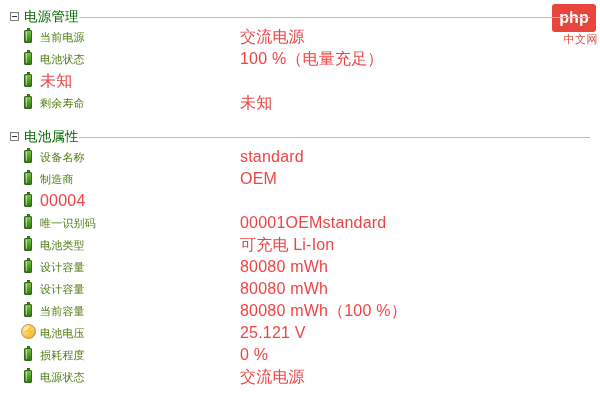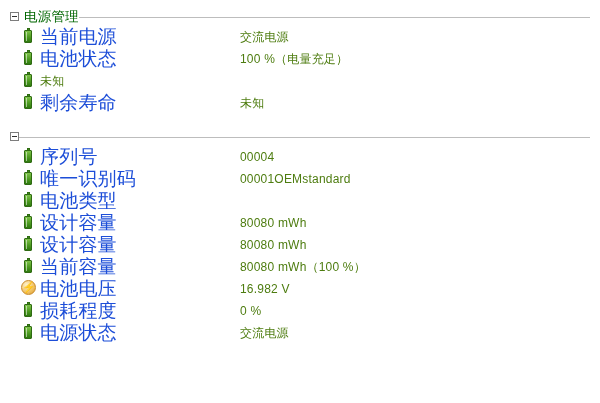--- a/index.html
+++ b/index.html
@@ -85,28 +85,28 @@
   .row-icon {
     width: 20px;
     min-width: 20px;
     height: 20px;
     position: relative;
     margin-left: 10px;
   }
   .row-label {
     width: 200px;
     min-width: 200px;
-    color: #1d4ed8;
-    font-size: 19px;
+    color: #4d7c0f;
+    font-size: 11px;
     letter-spacing: 0.2px;
     white-space: nowrap;
   }
   .row-value {
-    color: #4d7c0f;
-    font-size: 12px;
+    color: #ef4444;
+    font-size: 16px;
     letter-spacing: 0.2px;
     white-space: nowrap;
   }
 
   
   .ico-battery {
     position: absolute;
     left: 4px;
     top: 3px;
     width: 8px;
@@ -231,41 +231,56 @@
         </div>
       <div class="row-label">剩余寿命</div>
       <div class="row-value">未知</div>
     </div>
   </div>
 
   <div class="group" style="top:124px; width:580px;">
     <div class="group-header">
       <div class="group-rule"></div>
       <div class="toggle-box"></div>
-    </div>
-
-    <div class="row">
-      <div class="row-icon">
-          <span class="ico-battery"></span>
-        </div>
-      <div class="row-label">序列号</div>
+      <div class="group-title">电池属性</div>
+    </div>
+
+    <div class="row">
+      <div class="row-icon">
+          <span class="ico-battery"></span>
+        </div>
+      <div class="row-label">设备名称</div>
+      <div class="row-value">standard</div>
+    </div>
+    <div class="row">
+      <div class="row-icon">
+          <span class="ico-battery"></span>
+        </div>
+      <div class="row-label">制造商</div>
+      <div class="row-value">OEM</div>
+    </div>
+    <div class="row">
+      <div class="row-icon">
+          <span class="ico-battery"></span>
+        </div>
       <div class="row-value">00004</div>
     </div>
     <div class="row">
       <div class="row-icon">
           <span class="ico-battery"></span>
         </div>
       <div class="row-label">唯一识别码</div>
       <div class="row-value">00001OEMstandard</div>
     </div>
     <div class="row">
       <div class="row-icon">
           <span class="ico-battery"></span>
         </div>
       <div class="row-label">电池类型</div>
+      <div class="row-value">可充电 Li-Ion</div>
     </div>
     <div class="row">
       <div class="row-icon">
           <span class="ico-battery"></span>
         </div>
       <div class="row-label">设计容量</div>
       <div class="row-value">80080 mWh</div>
     </div>
     <div class="row">
       <div class="row-icon">
@@ -279,32 +294,36 @@
           <span class="ico-battery"></span>
         </div>
       <div class="row-label">当前容量</div>
       <div class="row-value">80080 mWh（100 %）</div>
     </div>
     <div class="row">
       <div class="row-icon">
           <span class="ico-bolt"></span>
         </div>
       <div class="row-label">电池电压</div>
-      <div class="row-value">16.982 V</div>
+      <div class="row-value">25.121 V</div>
     </div>
     <div class="row">
       <div class="row-icon">
           <span class="ico-battery"></span>
         </div>
       <div class="row-label">损耗程度</div>
       <div class="row-value">0 %</div>
     </div>
     <div class="row">
       <div class="row-icon">
           <span class="ico-battery"></span>
         </div>
       <div class="row-label">电源状态</div>
       <div class="row-value">交流电源</div>
     </div>
   </div>
 
+  <div class="logo">
+    <div class="logo-php">php</div>
+    <div class="logo-cn">中文网</div>
+  </div>
 
 </div>
 
 </body></html>

